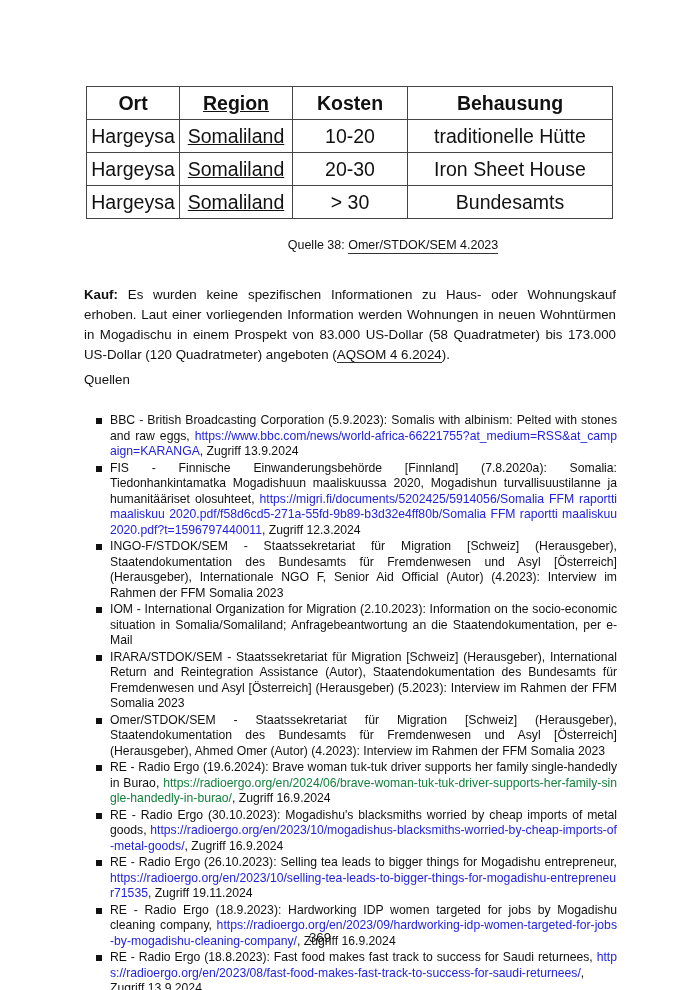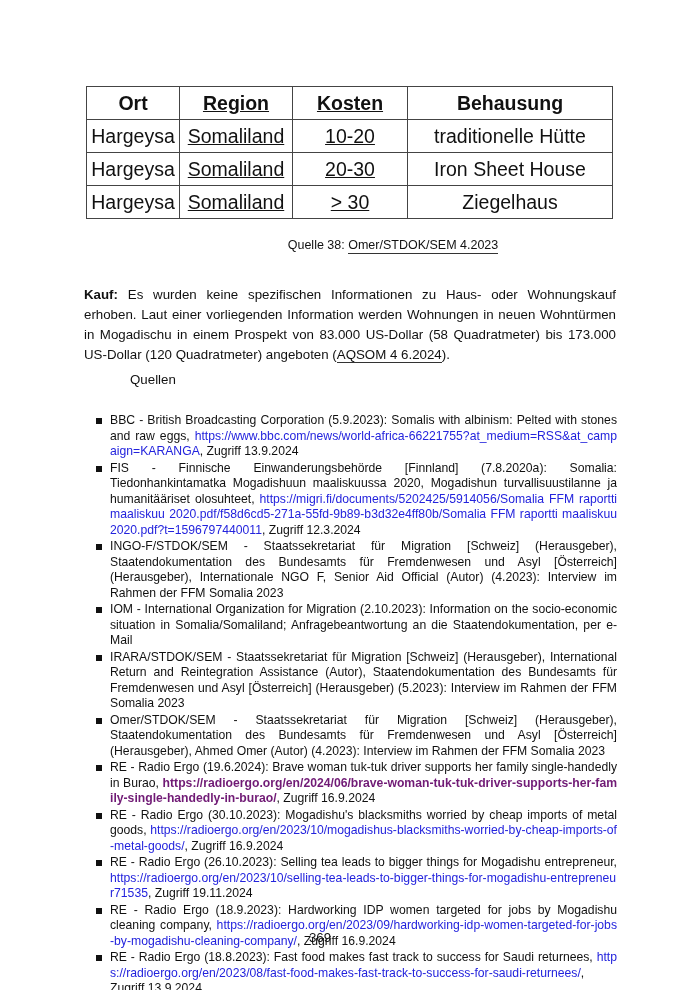--- a/index.html
+++ b/index.html
@@ -31,21 +31,21 @@
   table.housing th, table.housing td {
     border: 1.3px solid #444;
     height: 32px;
     padding: 0 0;
     text-align: center;
     white-space: nowrap;
   }
   table.housing th { font-weight: bold; }
   table.housing th.c1, table.housing td.c1 { width: 92px; }
   table.housing th.c2, table.housing td.c2 { width: 112px; text-decoration: underline; }
-  table.housing th.c3, table.housing td.c3 { width: 114px; text-decoration: underline; }
+  table.housing th.c3, table.housing td.c3 { width: 114px; }
   .caption {
     position: absolute;
     left: 0; width: 700px;
     top: 238px;
     text-align: center;
     font-size: 12.5px;
     margin-left: 43px;
   }
   .caption .ref {
     border-bottom: 1px solid #333;
@@ -62,21 +62,20 @@
   }
   .para b { font-weight: bold; }
   .para .ref {
     border-bottom: 1px solid #333;
   }
   .quellen-heading {
     position: absolute;
     left: 84px;
     top: 372px;
     font-size: 13.3px;
-    margin-left: 46px;
   }
   ul.sources {
     position: absolute;
     left: 96px;
     top: 413px;
     width: 521px;
     margin: 0;
     padding: 0;
     list-style: none;
     font-size: 12.2px;
@@ -133,21 +132,21 @@
       <tr>
         <td class="c1">Hargeysa</td>
         <td class="c2">Somaliland</td>
         <td class="c3">20-30</td>
         <td class="c4">Iron Sheet House</td>
       </tr>
       <tr>
         <td class="c1">Hargeysa</td>
         <td class="c2">Somaliland</td>
         <td class="c3">&gt; 30</td>
-        <td class="c4">Ziegelhaus</td>
+        <td class="c4">Bundesamts</td>
       </tr>
     </tbody>
   </table>
 
   <div class="caption">
     <span>Quelle 38: </span><span class="ref">Omer/STDOK/SEM 4.2023</span>
   </div>
 
   <div class="para">
     <b>Kauf:</b><span> Es wurden keine spezifischen Informationen zu Haus- oder Wohnungskauf erhoben. Laut einer vorliegenden Information werden Wohnungen in neuen Wohntürmen in Mogadischu in einem Prospekt von 83.000 US-Dollar (58 Quadratmeter) bis 173.000 US-Dollar (120 Quadrat­meter) angeboten (</span><span class="ref">AQSOM 4 6.2024</span><span>).</span>
@@ -175,21 +174,21 @@
     <li>
       <span class="bullet"></span>
       <span>IRARA/STDOK/SEM - Staatssekretariat für Migration [Schweiz] (Herausgeber), International Return and Reintegration Assistance (Autor), Staatendokumentation des Bundesamts für Fremdenwesen und Asyl [Österreich] (Herausgeber) (5.2023): Interview im Rahmen der FFM Somalia 2023</span>
     </li>
     <li>
       <span class="bullet"></span>
       <span>Omer/STDOK/SEM - Staatssekretariat für Migration [Schweiz] (Herausgeber), Staatendokumentati­on des Bundesamts für Fremdenwesen und Asyl [Österreich] (Herausgeber), Ahmed Omer (Autor) (4.2023): Interview im Rahmen der FFM Somalia 2023</span>
     </li>
     <li>
       <span class="bullet"></span>
-      <span>RE - Radio Ergo (19.6.2024): Brave woman tuk-tuk driver supports her family single-handedly in Burao, </span><a class="link" style="color: #701a75; font-weight: bold;">https://radioergo.org/en/2024/06/brave-woman-tuk-tuk-driver-supports-her-family-single-handedly-in-burao/</a><span>, Zugriff 16.9.2024</span>
+      <span>RE - Radio Ergo (19.6.2024): Brave woman tuk-tuk driver supports her family single-handedly in Burao, </span><a class="link" style="color: #15803d;">https://radioergo.org/en/2024/06/brave-woman-tuk-tuk-driver-supports-her-family-single-handedly-in-burao/</a><span>, Zugriff 16.9.2024</span>
     </li>
     <li>
       <span class="bullet"></span>
       <span>RE - Radio Ergo (30.10.2023): Mogadishu's blacksmiths worried by cheap imports of metal goods, </span><a class="link" style="color: rgb(35, 35, 221);">https://radioergo.org/en/2023/10/mogadishus-blacksmiths-worried-by-cheap-imports-of-metal-goods/</a><span>, Zugriff 16.9.2024</span>
     </li>
     <li>
       <span class="bullet"></span>
       <span>RE - Radio Ergo (26.10.2023): Selling tea leads to bigger things for Mogadishu entrepreneur, </span><a class="link" style="color: rgb(35, 35, 221);">https://radioergo.org/en/2023/10/selling-tea-leads-to-bigger-things-for-mogadishu-entrepreneur71535</a><span>, Zugriff 19.11.2024</span>
     </li>
     <li>

